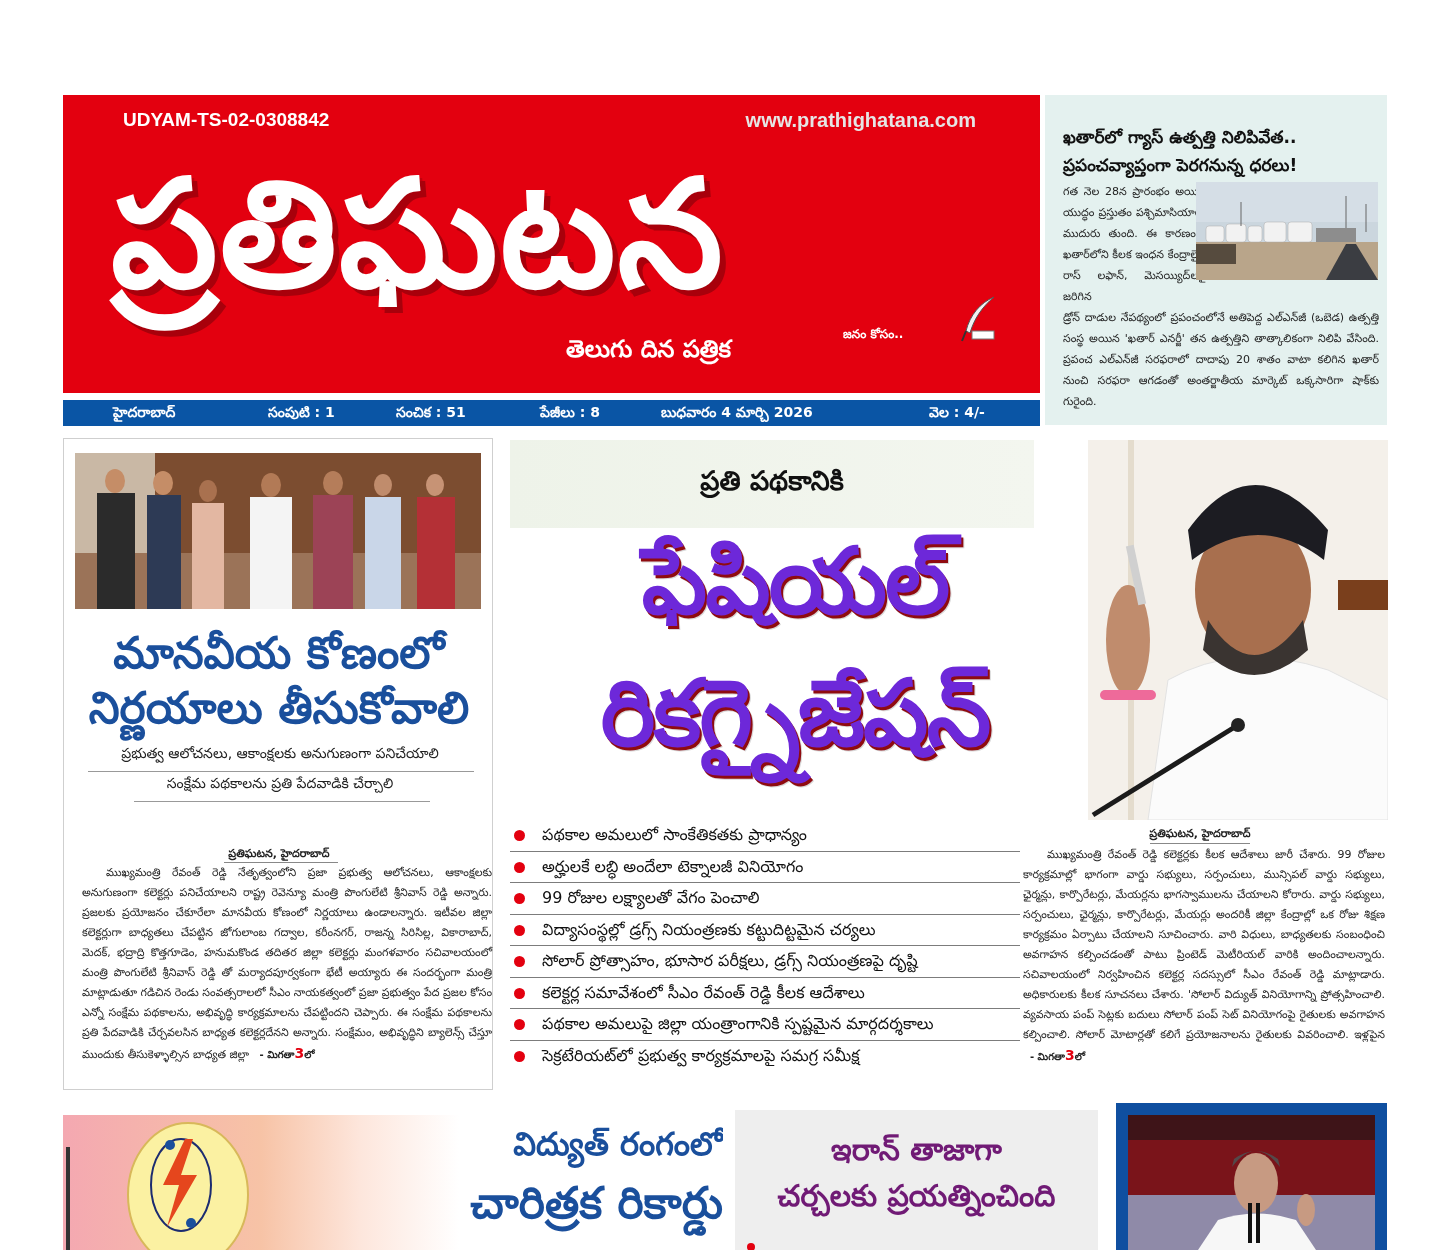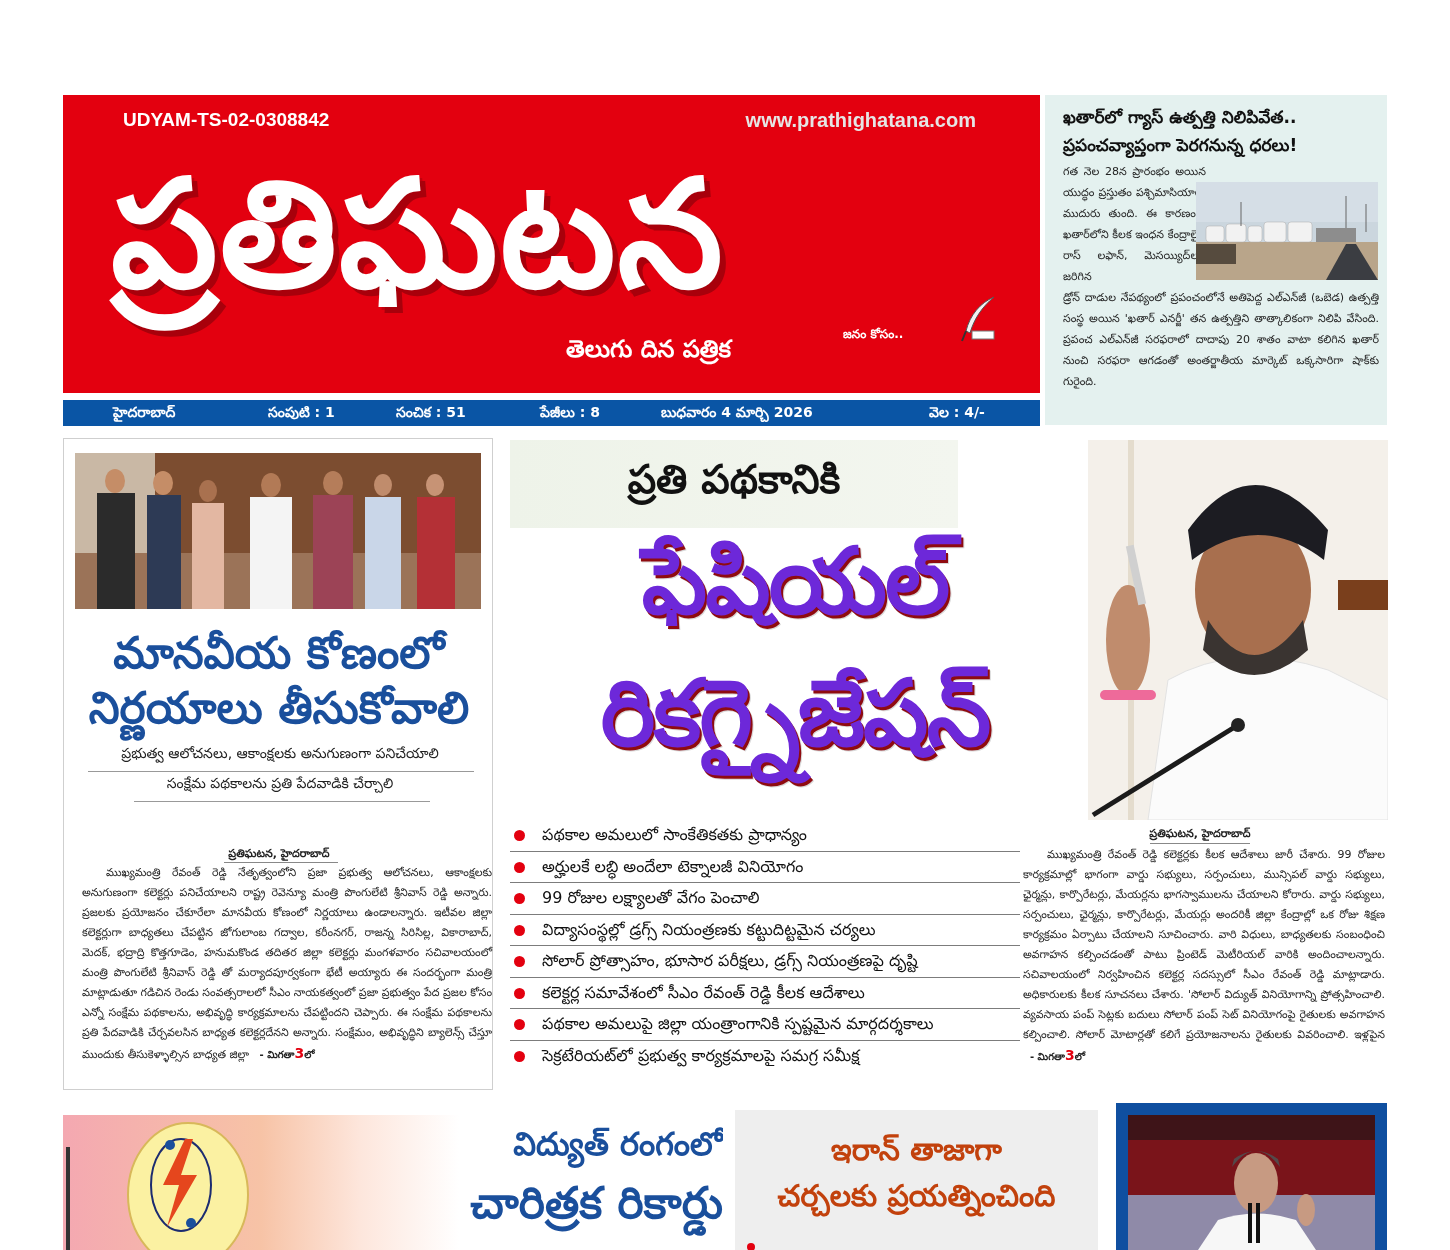--- a/index.html
+++ b/index.html
@@ -12,53 +12,53 @@
   .mh-url { position: absolute; right: 64px; top: 14px; color: #e5e5e5; font-family: "Liberation Sans", sans-serif; font-weight: bold; font-size: 20px; }
   .mh-title { position: absolute; left: 48px; top: 44px; color: #fff; font-family: "DejaVu Sans", sans-serif; font-weight: bold; font-size: 150px; line-height: 190px; letter-spacing: 2px; text-shadow: 6px 6px 0 #a8000b, 3px 3px 0 #c4000d; white-space: nowrap; }
   .mh-sub { position: absolute; left: 503px; top: 240px; color: #fff; font-weight: bold; font-size: 24px; }
   .mh-tag { position: absolute; left: 780px; top: 232px; color: #fff; font-weight: bold; font-size: 12px; }
   .mh-quill { position: absolute; left: 895px; top: 200px; width: 40px; height: 48px; }
 
   .infobar { position: absolute; left: 63px; top: 400px; width: 977px; height: 26px; background: #0a55a5; display: flex; align-items: center; color: #fff; font-weight: bold; font-size: 14px; }
   .infobar span { position: absolute; top: 4px; }
 
   
-  .qatar { position: absolute; left: 1045px; top: 95px; width: 342px; height: 330px; background: #e4f1ef; padding: 8px 8px 0 18px; }
+  .qatar { position: absolute; left: 1045px; top: 95px; width: 342px; height: 330px; background: #e4f1ef; padding: 28px 8px 0 18px; }
   .qatar h2 { font-size: 17px; font-weight: bold; color: #111; line-height: 28px; white-space: nowrap; }
   .q-body { font-size: 11px; line-height: 21px; color: #222; text-align: justify; }
   .q-body-top { width: 143px; margin-top: 2px; }
 
   
   .left-story { position: absolute; left: 63px; top: 438px; width: 430px; height: 652px; border: 1px solid #cfcfcf; }
   .ls-photo { position: absolute; left: 11px; top: 14px; width: 406px; height: 156px; overflow: hidden; background: linear-gradient(90deg, #b78d6b 0%, #8a5a3b 40%, #6b3e26 70%, #8c5b36 100%); }
   .ls-head { position: absolute; left: 0; width: 430px; text-align: center; color: #1a4f9c; font-weight: bold; font-size: 44px; white-space: nowrap; }
   .ls-deck { position: absolute; left: 20px; width: 392px; text-align: center; font-size: 14px; color: #222; white-space: nowrap; }
   .ls-rule { position: absolute; height: 1px; background: #999; }
   .dateline { position: absolute; text-align: center; font-size: 11px; font-weight: bold; color: #222; }
   .ls-body { position: absolute; left: 18px; top: 424px; width: 410px; font-size: 11px; line-height: 20px; text-align: justify; text-indent: 24px; color: #222; }
   .cont { font-weight: bold; font-size: 10px; white-space: nowrap; }
   .cont b { color: #e3000f; font-size: 14px; }
 
   
-  .kicker { position: absolute; left: 510px; top: 440px; width: 448px; height: 88px; background: linear-gradient(90deg, #eef3e9, #f3f6ef); display: flex; align-items: center; justify-content: center; font-weight: bold; font-size: 40px; color: #111; }
+  .kicker { position: absolute; left: 510px; top: 440px; width: 524px; height: 88px; background: linear-gradient(90deg, #eef3e9, #f3f6ef); display: flex; align-items: center; justify-content: center; font-weight: bold; font-size: 27px; color: #111; }
   .lead-head { position: absolute; left: 505px; width: 580px; text-align: center; color: #6d28d9; font-weight: bold; font-size: 92px; letter-spacing: -2px; text-shadow: 2px 3px 0 #8f0b10, 3px 4px 0 #d9d9d9; white-space: nowrap; }
   .bullets { position: absolute; left: 510px; top: 820px; width: 510px; list-style: none; }
   .bullets li { position: relative; height: 31.5px; border-bottom: 1px solid #7c7c7c; font-size: 16px; line-height: 30px; padding-left: 32px; white-space: nowrap; color: #111; }
   .bullets li .dot { position: absolute; left: 4px; top: 10px; width: 11px; height: 11px; border-radius: 50%; background: #e3000f; }
   .bullets li:last-child { border-bottom: none; }
 
   
   .cm-photo { position: absolute; left: 1088px; top: 440px; width: 300px; height: 380px; overflow: hidden; background: linear-gradient(180deg, #f6f3ee 0%, #f1ece6 100%); }
   .right-body { position: absolute; left: 1023px; top: 845px; width: 362px; font-size: 11px; line-height: 20px; text-align: justify; text-indent: 24px; color: #222; }
 
   
   .power { position: absolute; left: 63px; top: 1115px; width: 660px; height: 135px; background: linear-gradient(90deg, #f4a8b1 0%, #f7c3a6 30%, #fde6dc 45%, #ffffff 60%); overflow: hidden; }
   .power h3 { position: absolute; left: 260px; width: 400px; text-align: right; color: #1a4f9c; font-weight: bold; white-space: nowrap; }
   .iran { position: absolute; left: 735px; top: 1110px; width: 363px; height: 140px; background: #eeeeee; }
-  .iran h3 { position: absolute; left: 0; width: 363px; text-align: center; color: #c2410c; font-weight: bold; font-size: 30px; white-space: nowrap; }
+  .iran h3 { position: absolute; left: 0; width: 363px; text-align: center; color: #701a75; font-weight: bold; font-size: 30px; white-space: nowrap; }
   .rahul { position: absolute; left: 1116px; top: 1103px; width: 271px; height: 147px; background: #0f4fa0; padding: 12px 12px 0 12px; }
   .rahul-inner { width: 100%; height: 100%; background: linear-gradient(180deg, #6b1016 0%, #8d1a1f 40%, #8b86a5 60%, #9a97b0 100%); position: relative; overflow: hidden; }
 </style>
 </head>
 <body>
 
 <div class="masthead">
   <div class="mh-reg">UDYAM-TS-02-0308842</div>
   <div class="mh-url">www.prathighatana.com</div>
   <div class="mh-title">ప్రతిఘటన</div>

